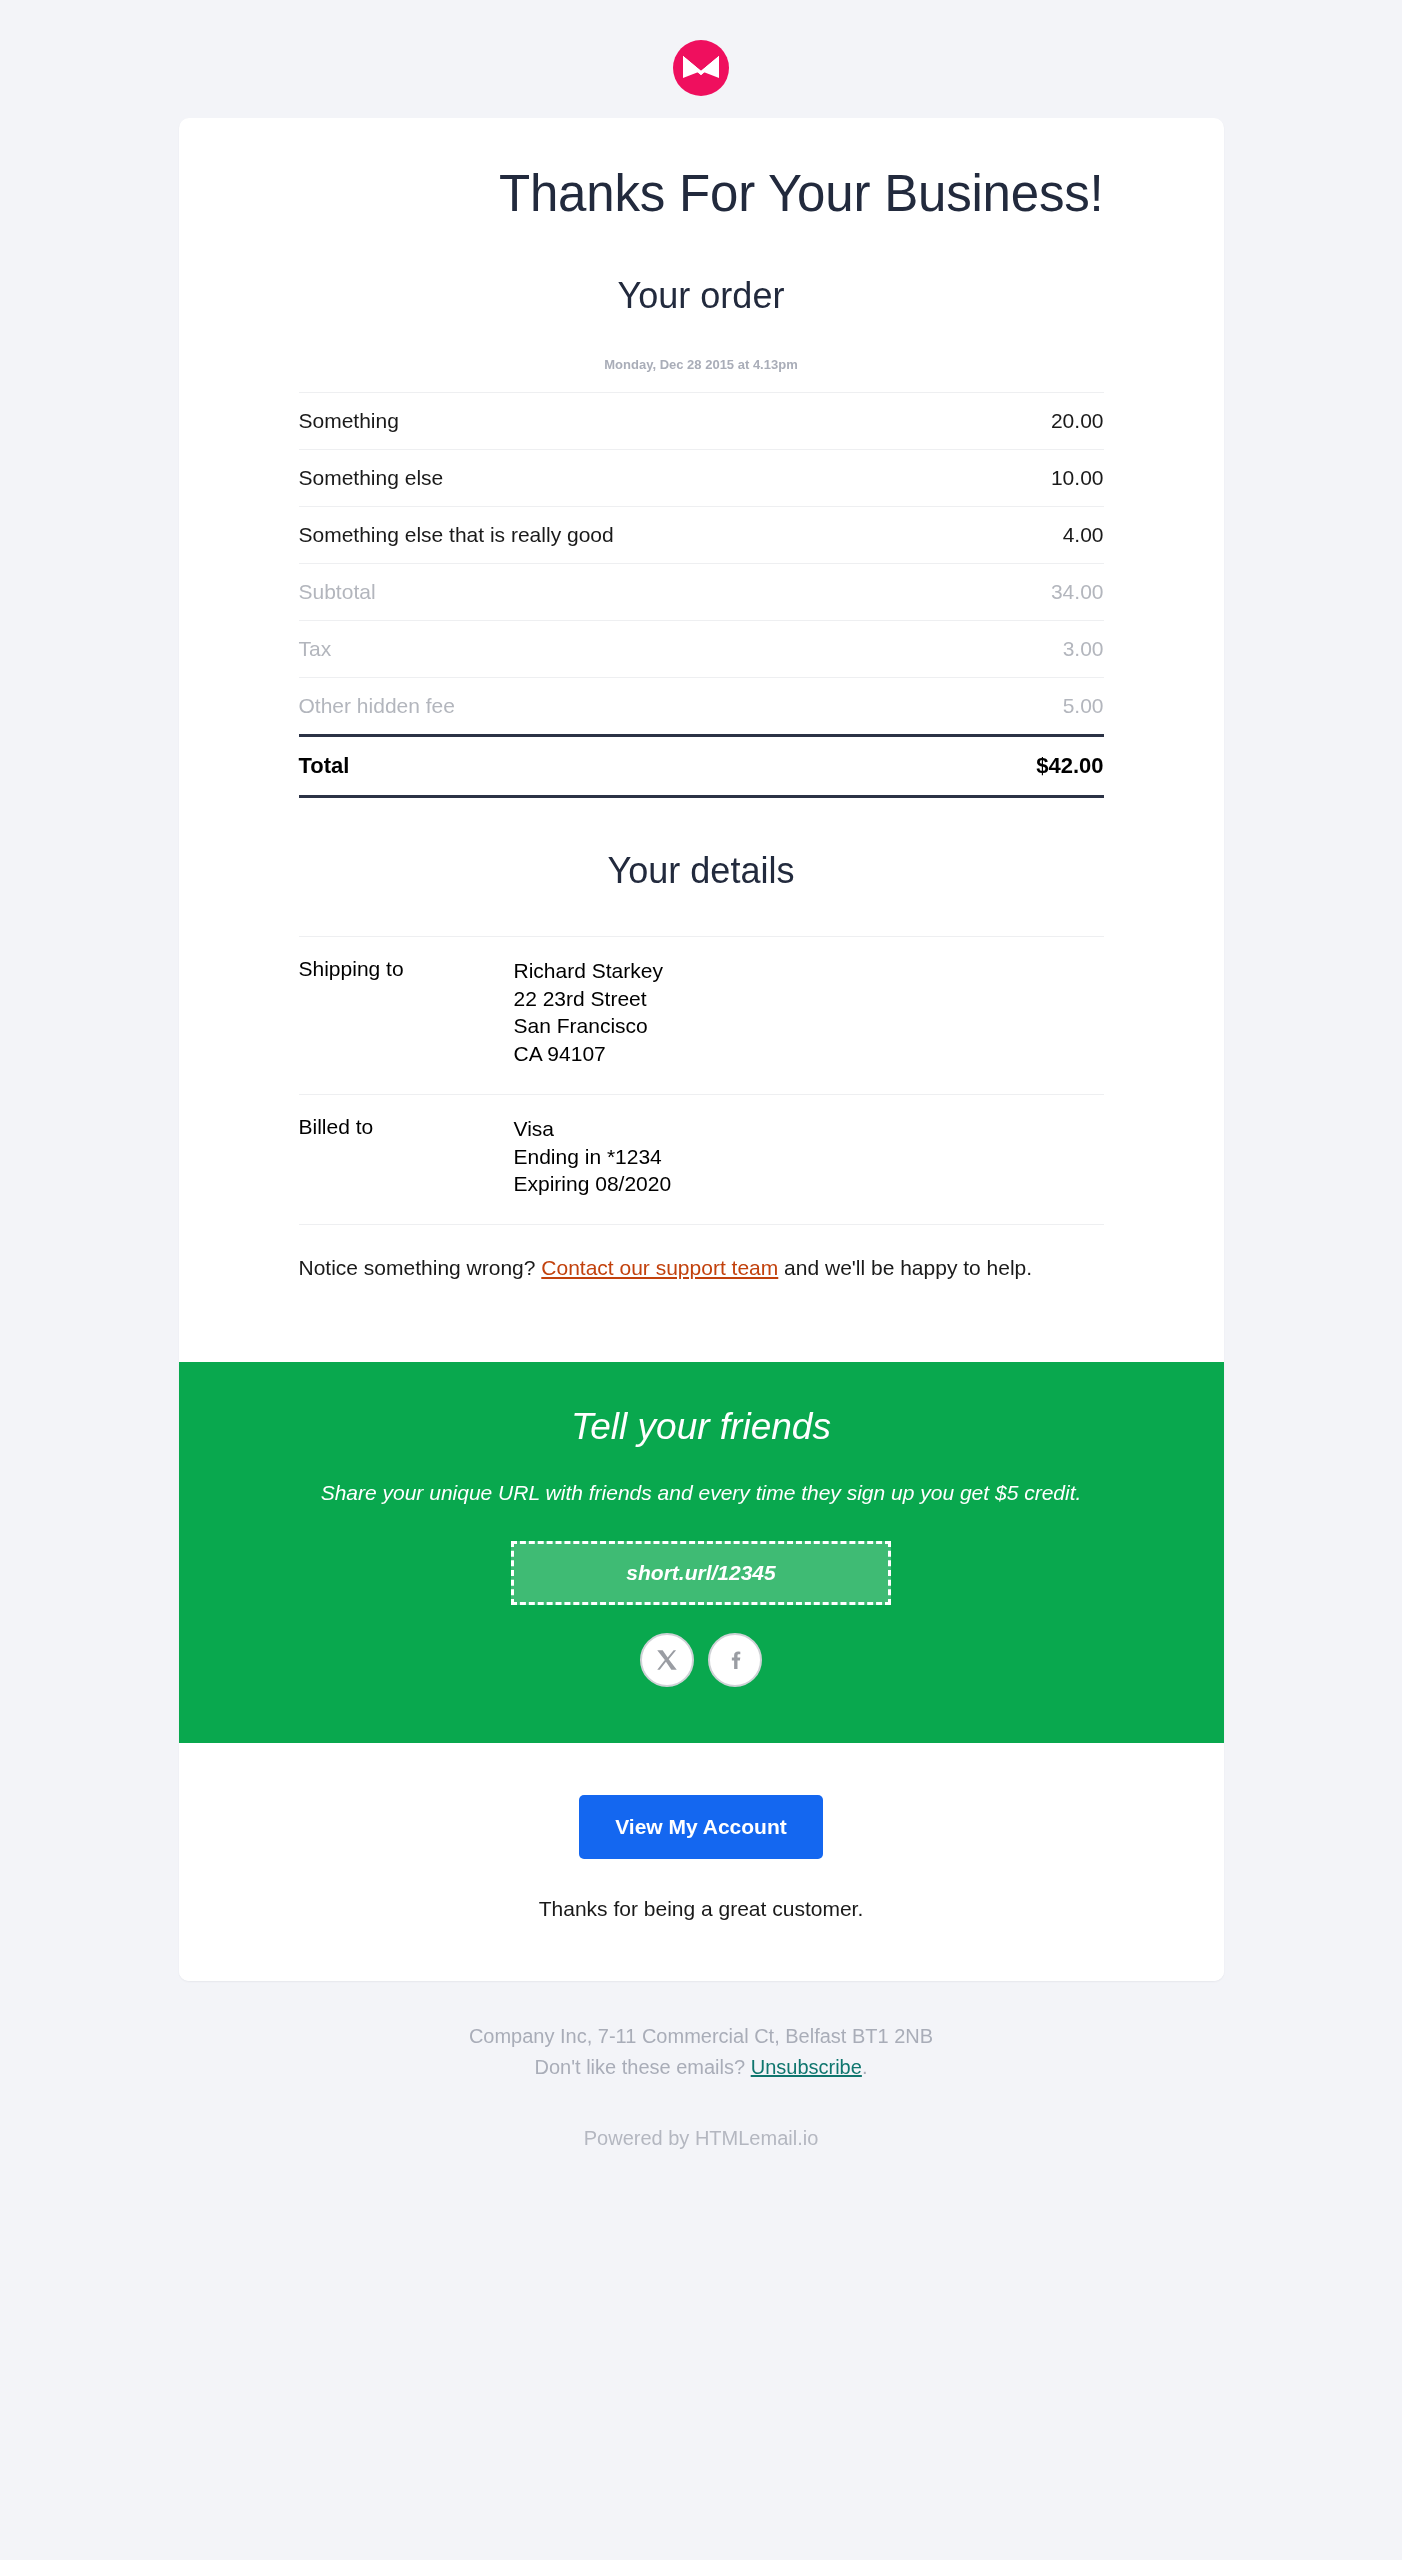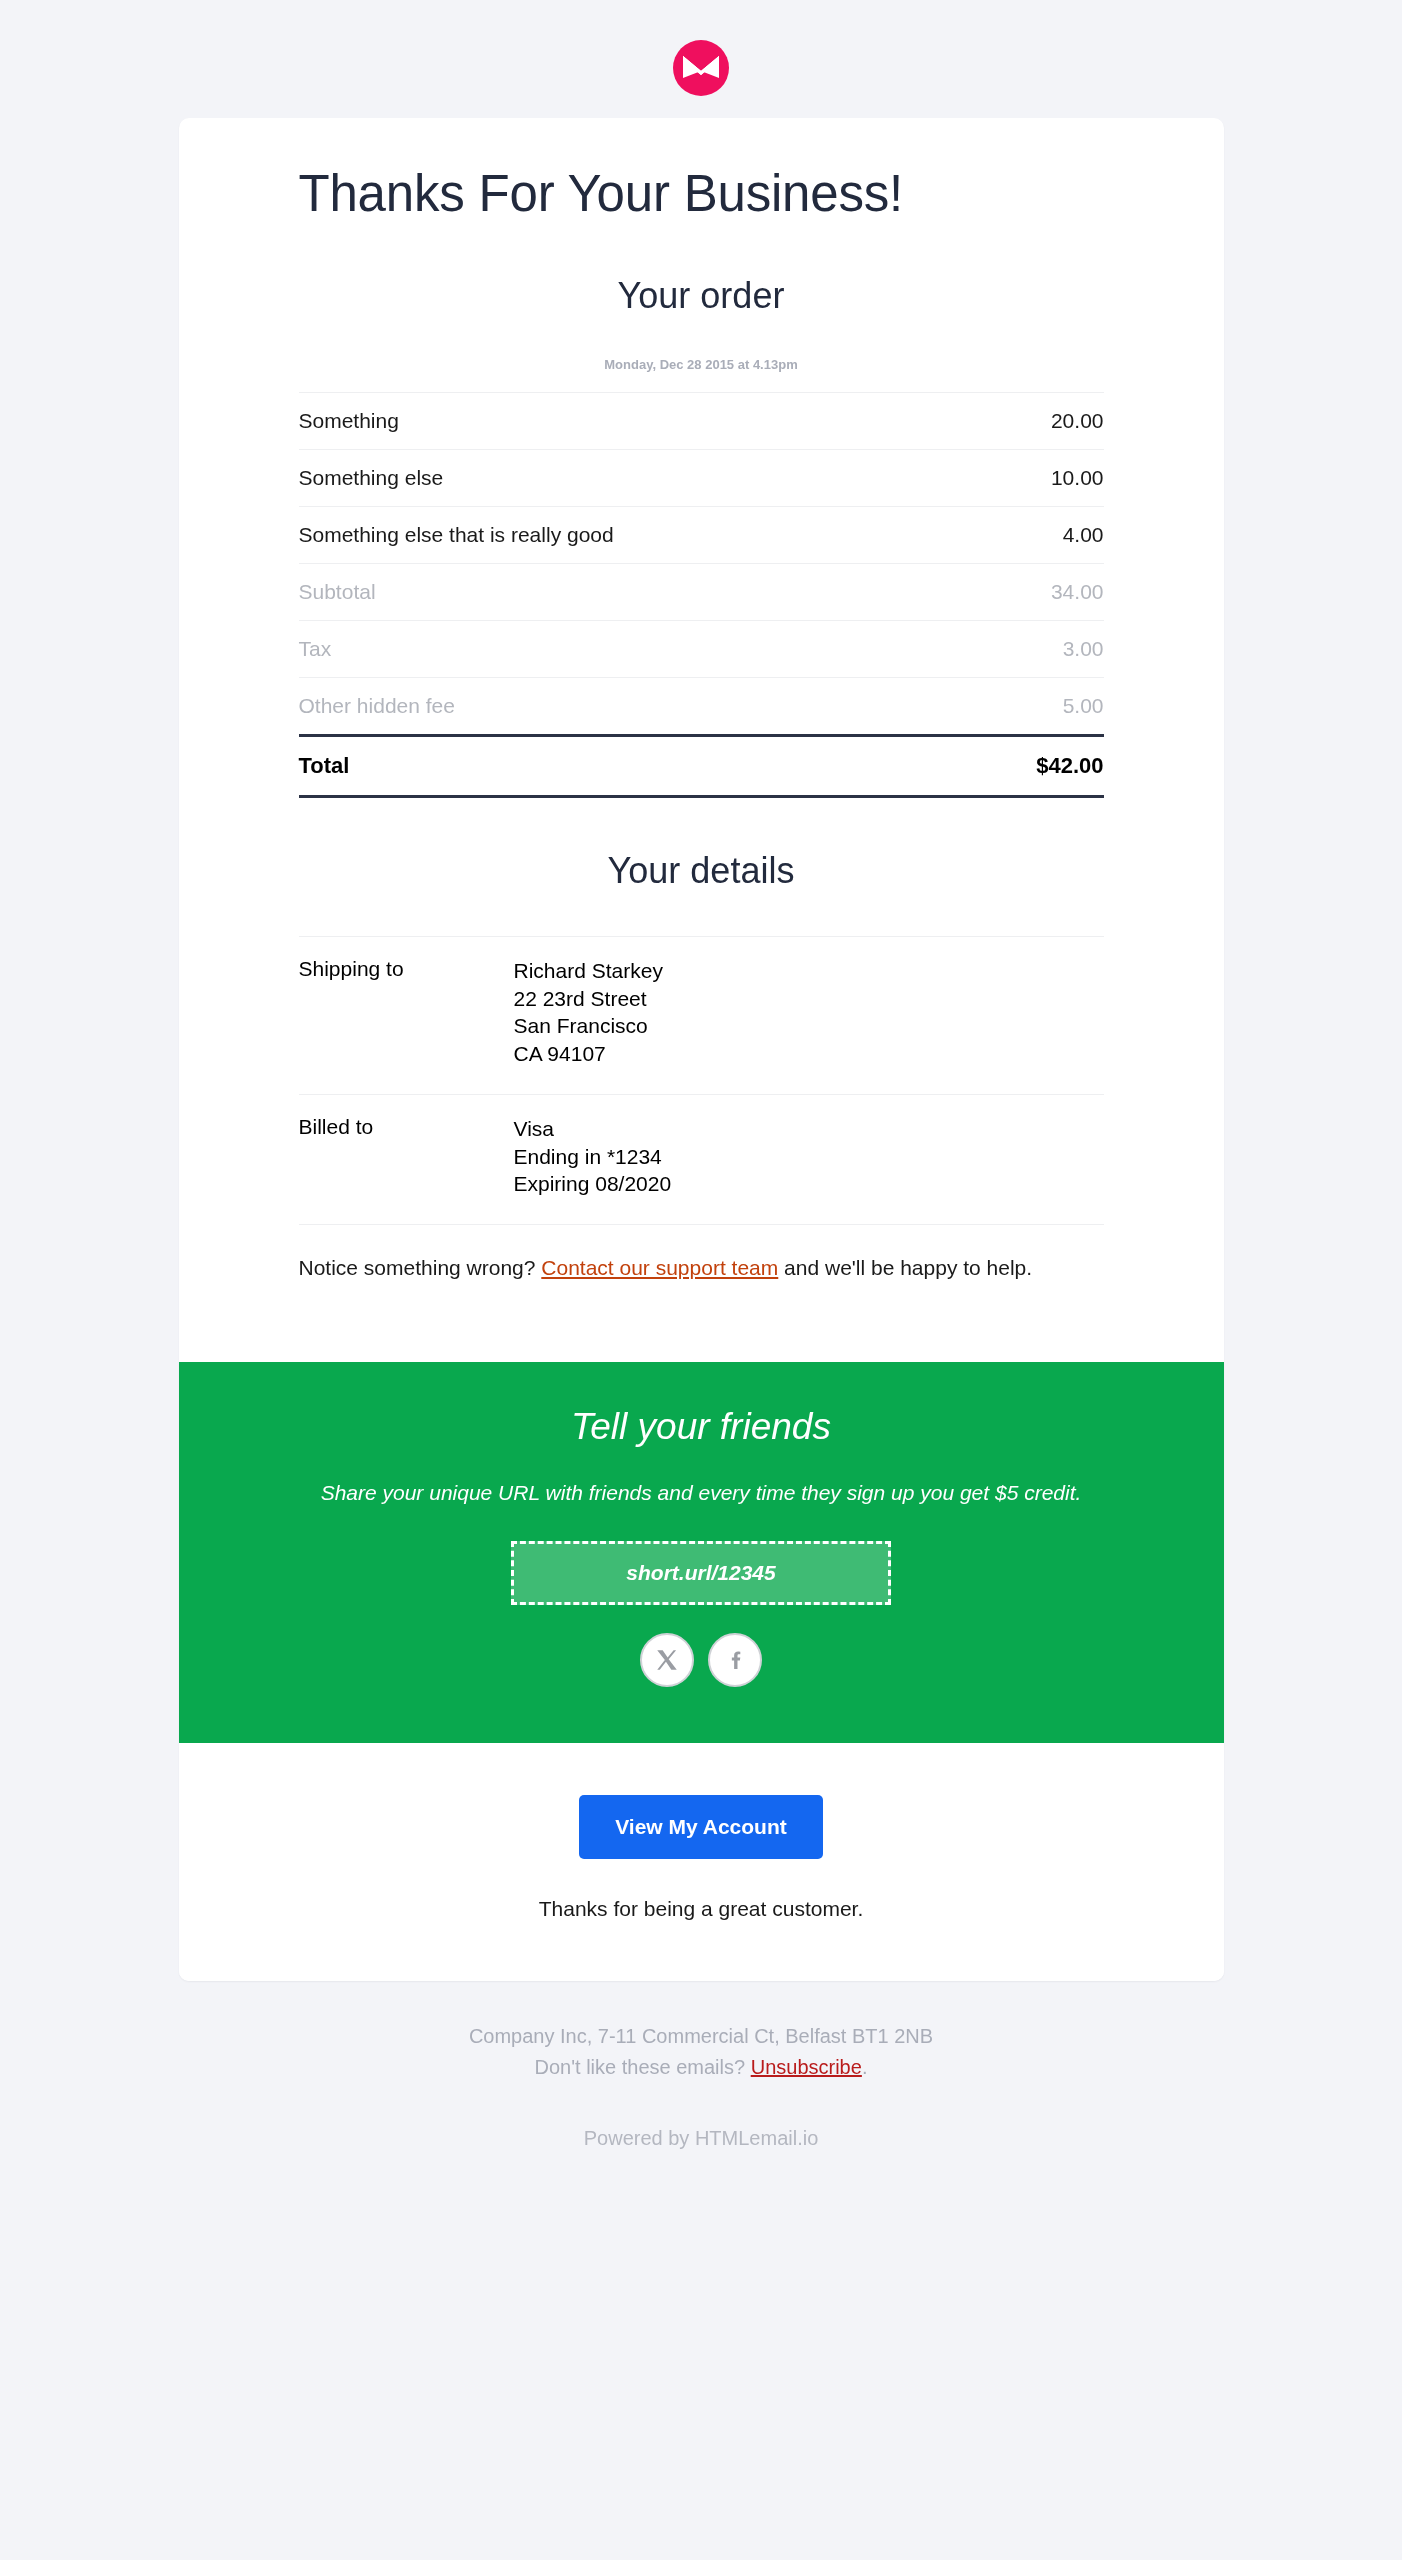--- a/index.html
+++ b/index.html
@@ -43,21 +43,21 @@
     box-shadow: 0 1px 2px rgba(30,40,70,0.06);
   }
   .card-body {
     padding: 46px 120px 58px 120px;
   }
 
   h1.title {
     font-size: 51px;
     font-weight: normal;
     color: #222a3d;
-    text-align: left;
+    text-align: right;
     margin: 0 0 52px 0;
     letter-spacing: -0.2px;
   }
   h2.section-title {
     font-size: 36px;
     font-weight: normal;
     color: #222a3d;
     text-align: center;
     margin: 0 0 40px 0;
   }
@@ -215,21 +215,21 @@
 
   
   .footer {
     text-align: center;
     padding: 40px 20px 36px 20px;
     color: #a9adb8;
     font-size: 20px;
     line-height: 1.55;
   }
   .footer a {
-    color: #b91c1c;
+    color: #0f766e;
     text-decoration: underline;
   }
   .footer .powered {
     margin-top: 40px;
     font-size: 20px;
     color: #b4b7c0;
   }
 </style>
 </head>
 <body>

